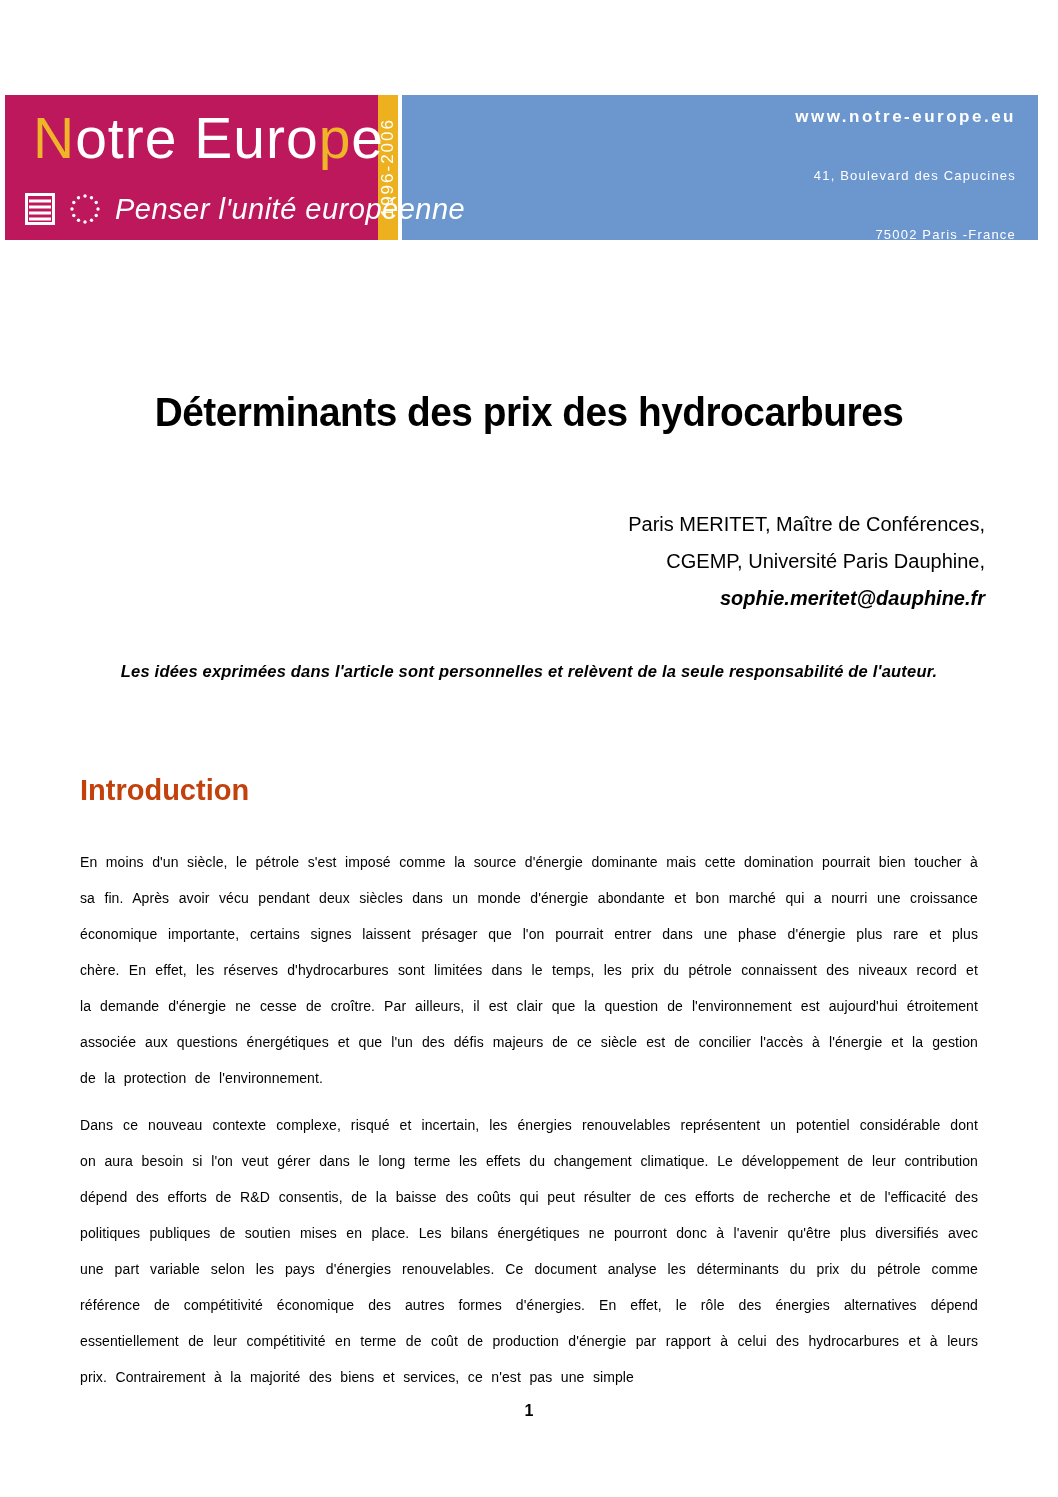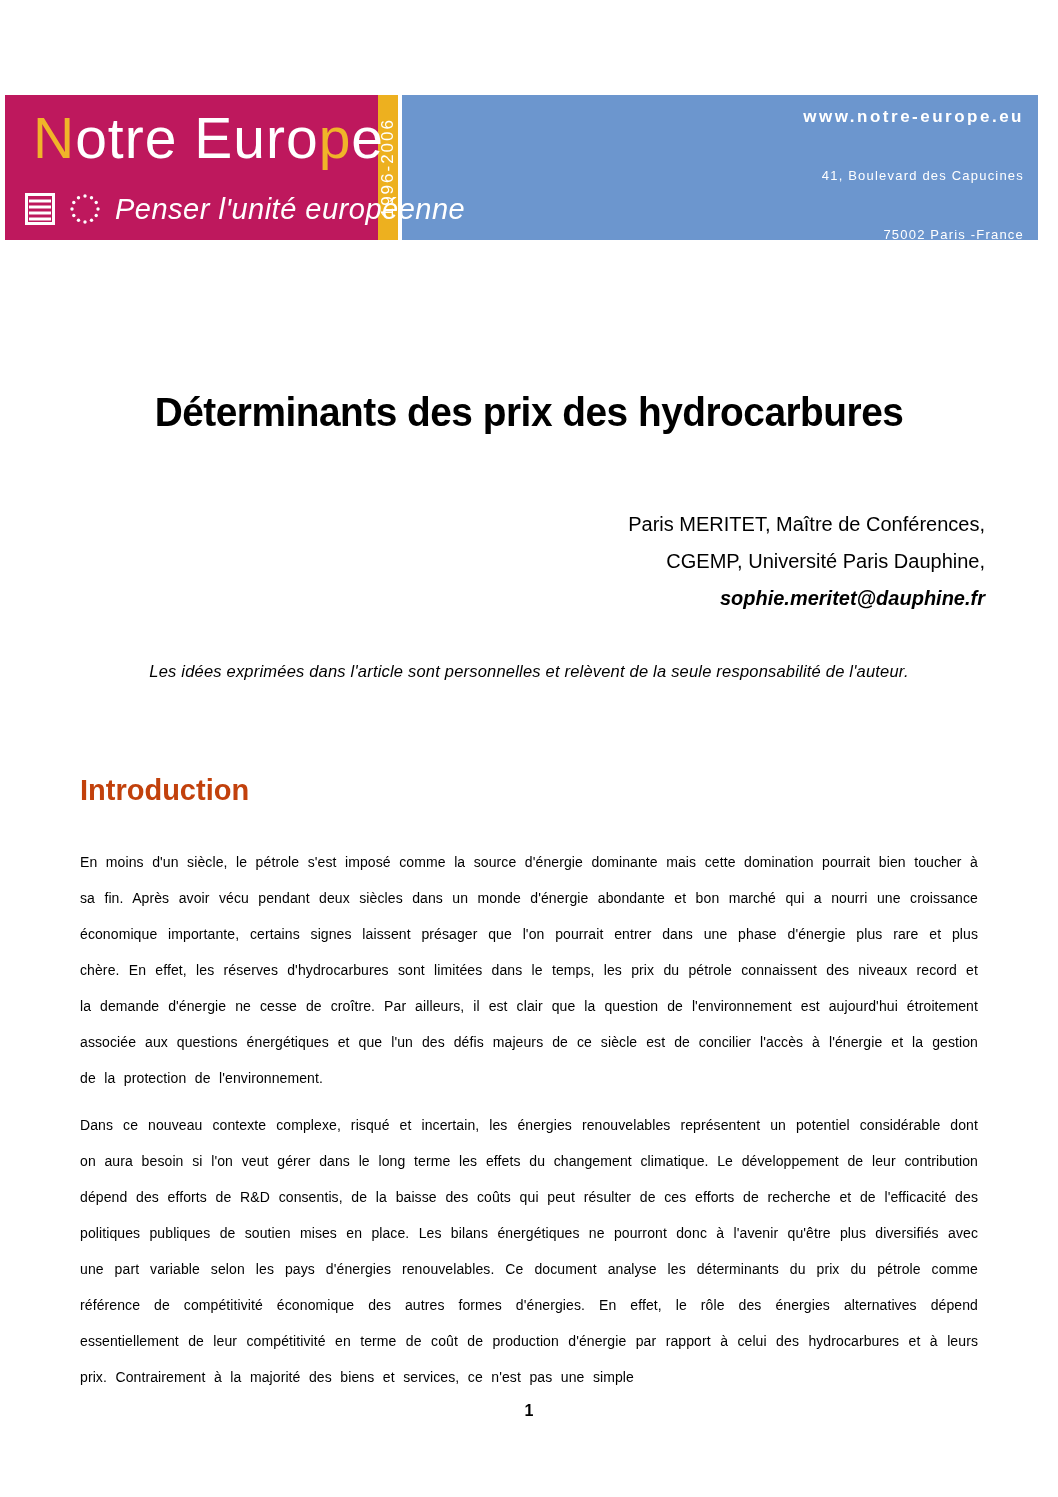--- a/index.html
+++ b/index.html
@@ -40,21 +40,21 @@
     font-size: 17px;
     letter-spacing: 2px;
     white-space: nowrap;
   }
   .band-gap { width: 4px; height: 100%; background: #ffffff; flex: 0 0 auto; }
   .band-right {
     flex: 1 1 auto; height: 100%;
     background: #6C96CE;
     color: #fff;
     text-align: right;
-    padding: 12px 14px 0 0;
+    padding: 12px 22px 0 0;
   }
   .band-right .website {
     font-weight: bold;
     font-size: 17px;
     letter-spacing: 2.5px;
     margin-bottom: 20px;
   }
   .band-right .addr-line {
     font-size: 13px;
     line-height: 21px;
@@ -109,21 +109,21 @@
     line-height: 37px;
   }
   .author-block .email { font-weight: bold; font-style: italic; }
   .disclaimer {
     position: absolute;
     left: 0; top: 662px;
     width: 100%;
     text-align: center;
     font-size: 16.5px;
     font-style: italic;
-    font-weight: normal;
+    font-weight: bold;
     letter-spacing: 0.2px;
   }
 
   
   .section-heading {
     position: absolute;
     left: 80px; top: 774px;
     font-size: 29px;
     font-weight: bold;
     color: #c2410c;

